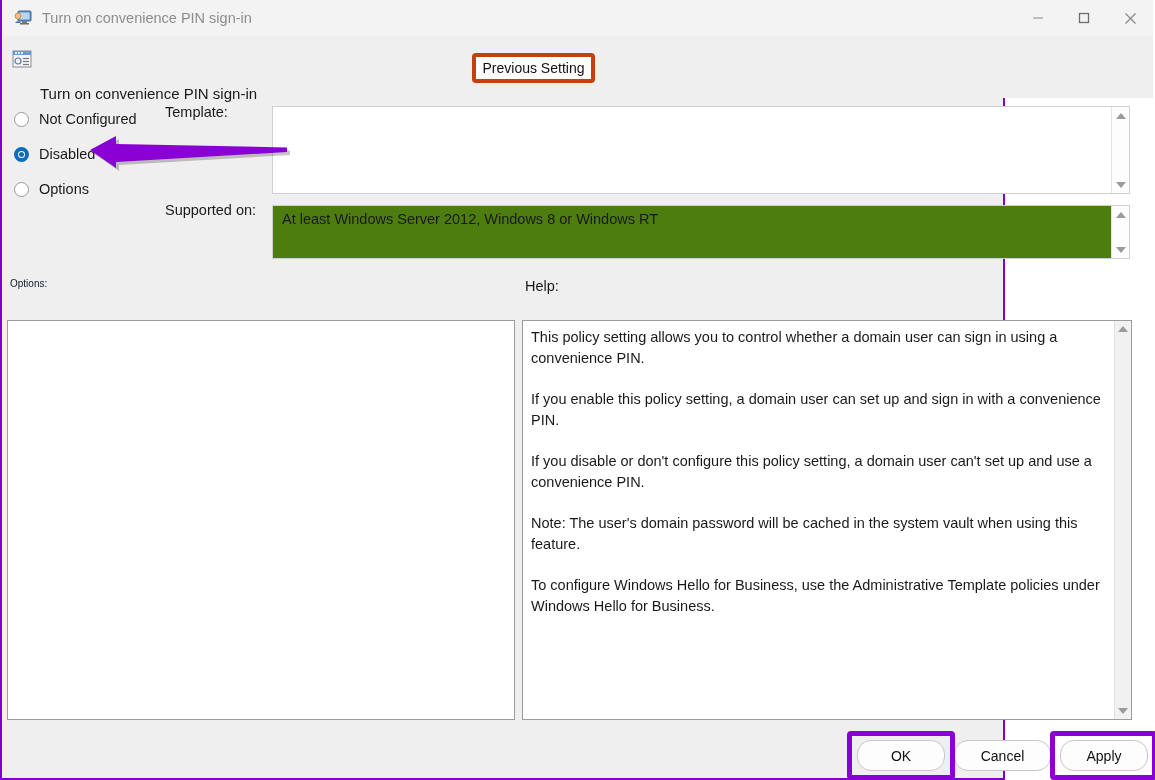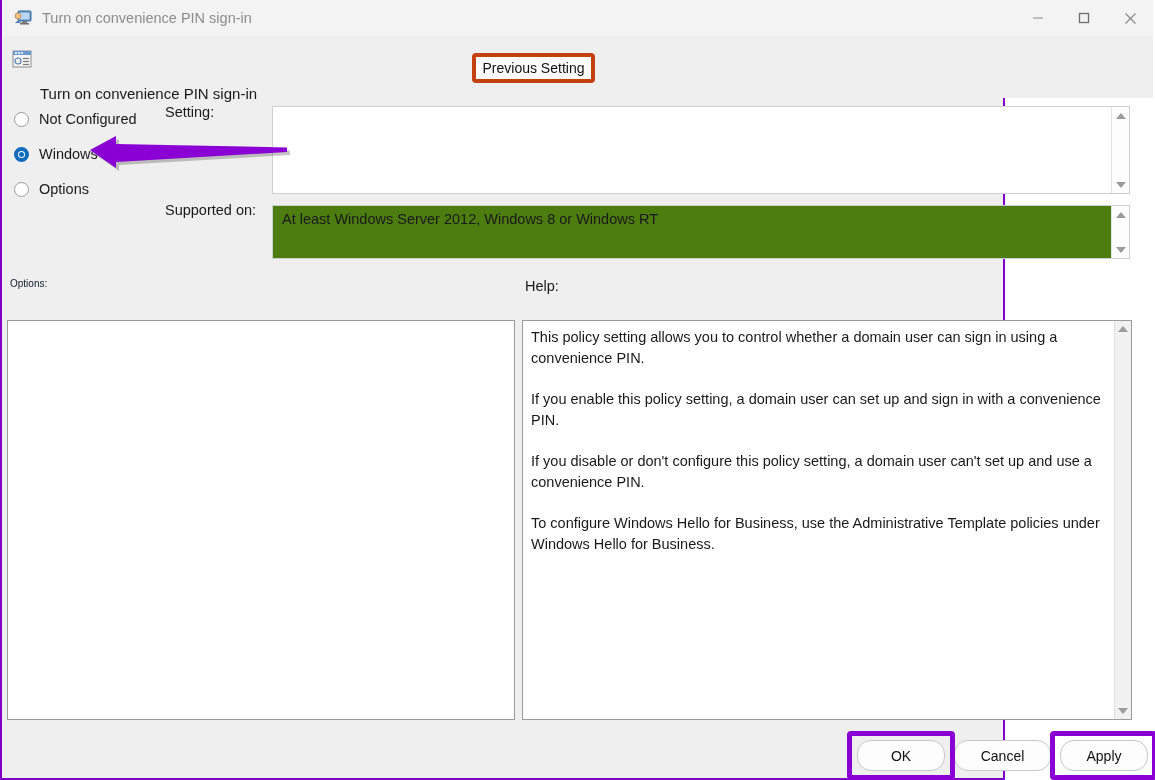--- a/index.html
+++ b/index.html
@@ -348,28 +348,28 @@
 
     <button class="navbtn" id="btn-prev">Previous Setting</button>
   </div>
 
   <div class="radio-row" id="radio-notconfig">
     <span class="radio-mark"></span>
     <span class="radio-label">Not Configured</span>
   </div>
   <div class="radio-row" id="radio-enabled">
     <span class="radio-mark checked"></span>
-    <span class="radio-label">Windows</span>
+    <span class="radio-label">Disabled</span>
   </div>
   <div class="radio-row" id="radio-disabled">
     <span class="radio-mark"></span>
     <span class="radio-label">Options</span>
   </div>
 
-  <span id="label-comment">Setting:</span>
+  <span id="label-comment">Template:</span>
   <div id="comment-box">
     <div class="vscroll">
       <span class="arrow">
           <span class="tri-up"></span>
         </span>
       <span class="arrow">
           <span class="tri-down"></span>
         </span>
     </div>
   </div>
@@ -390,20 +390,21 @@
   <span id="label-options">Options:</span>
   <span id="label-help">Help:</span>
 
   <div id="options-panel"></div>
 
   <div id="help-panel">
     <div id="help-text">
         <p>This policy setting allows you to control whether a domain user can sign in using a convenience PIN.</p>
         <p>If you enable this policy setting, a domain user can set up and sign in with a convenience PIN.</p>
         <p>If you disable or don't configure this policy setting, a domain user can't set up and use a convenience PIN.</p>
+        <p>Note: The user's domain password will be cached in the system vault when using this feature.</p>
         <p>To configure Windows Hello for Business, use the Administrative Template policies under Windows Hello for Business.</p>
       </div>
     <div id="help-scroll">
       <span class="arrow">
           <span class="tri-up"></span>
         </span>
       <span class="arrow">
           <span class="tri-down"></span>
         </span>
     </div>

